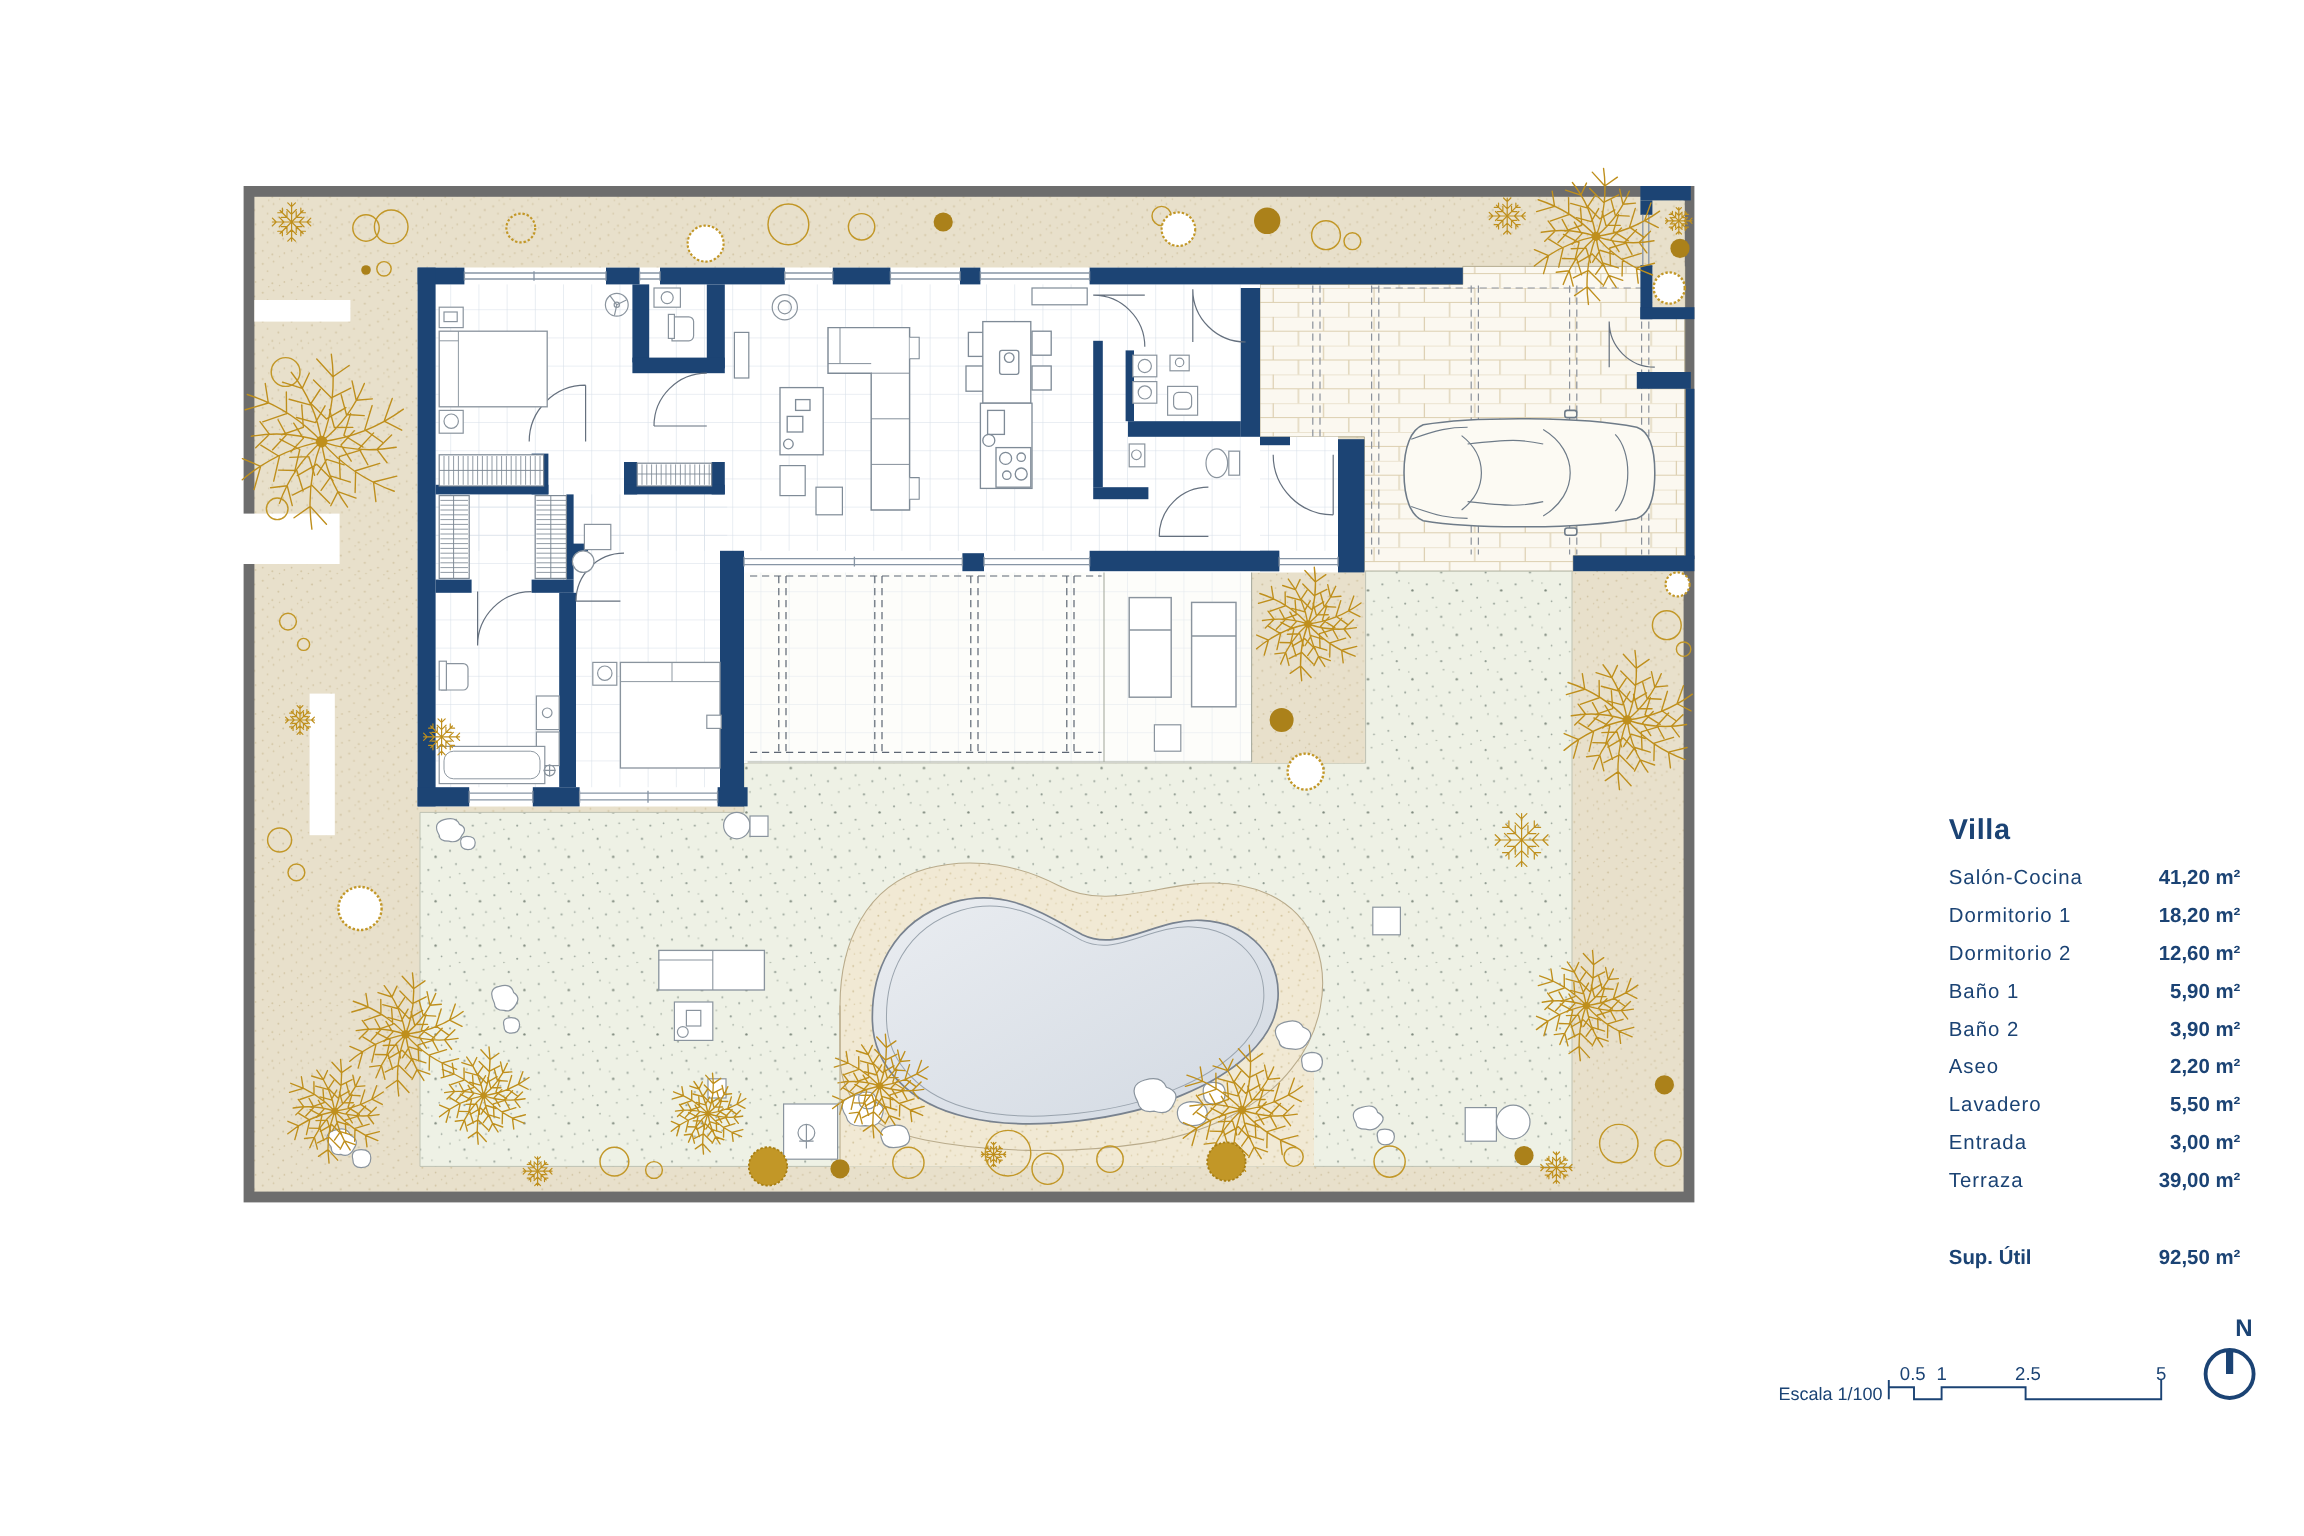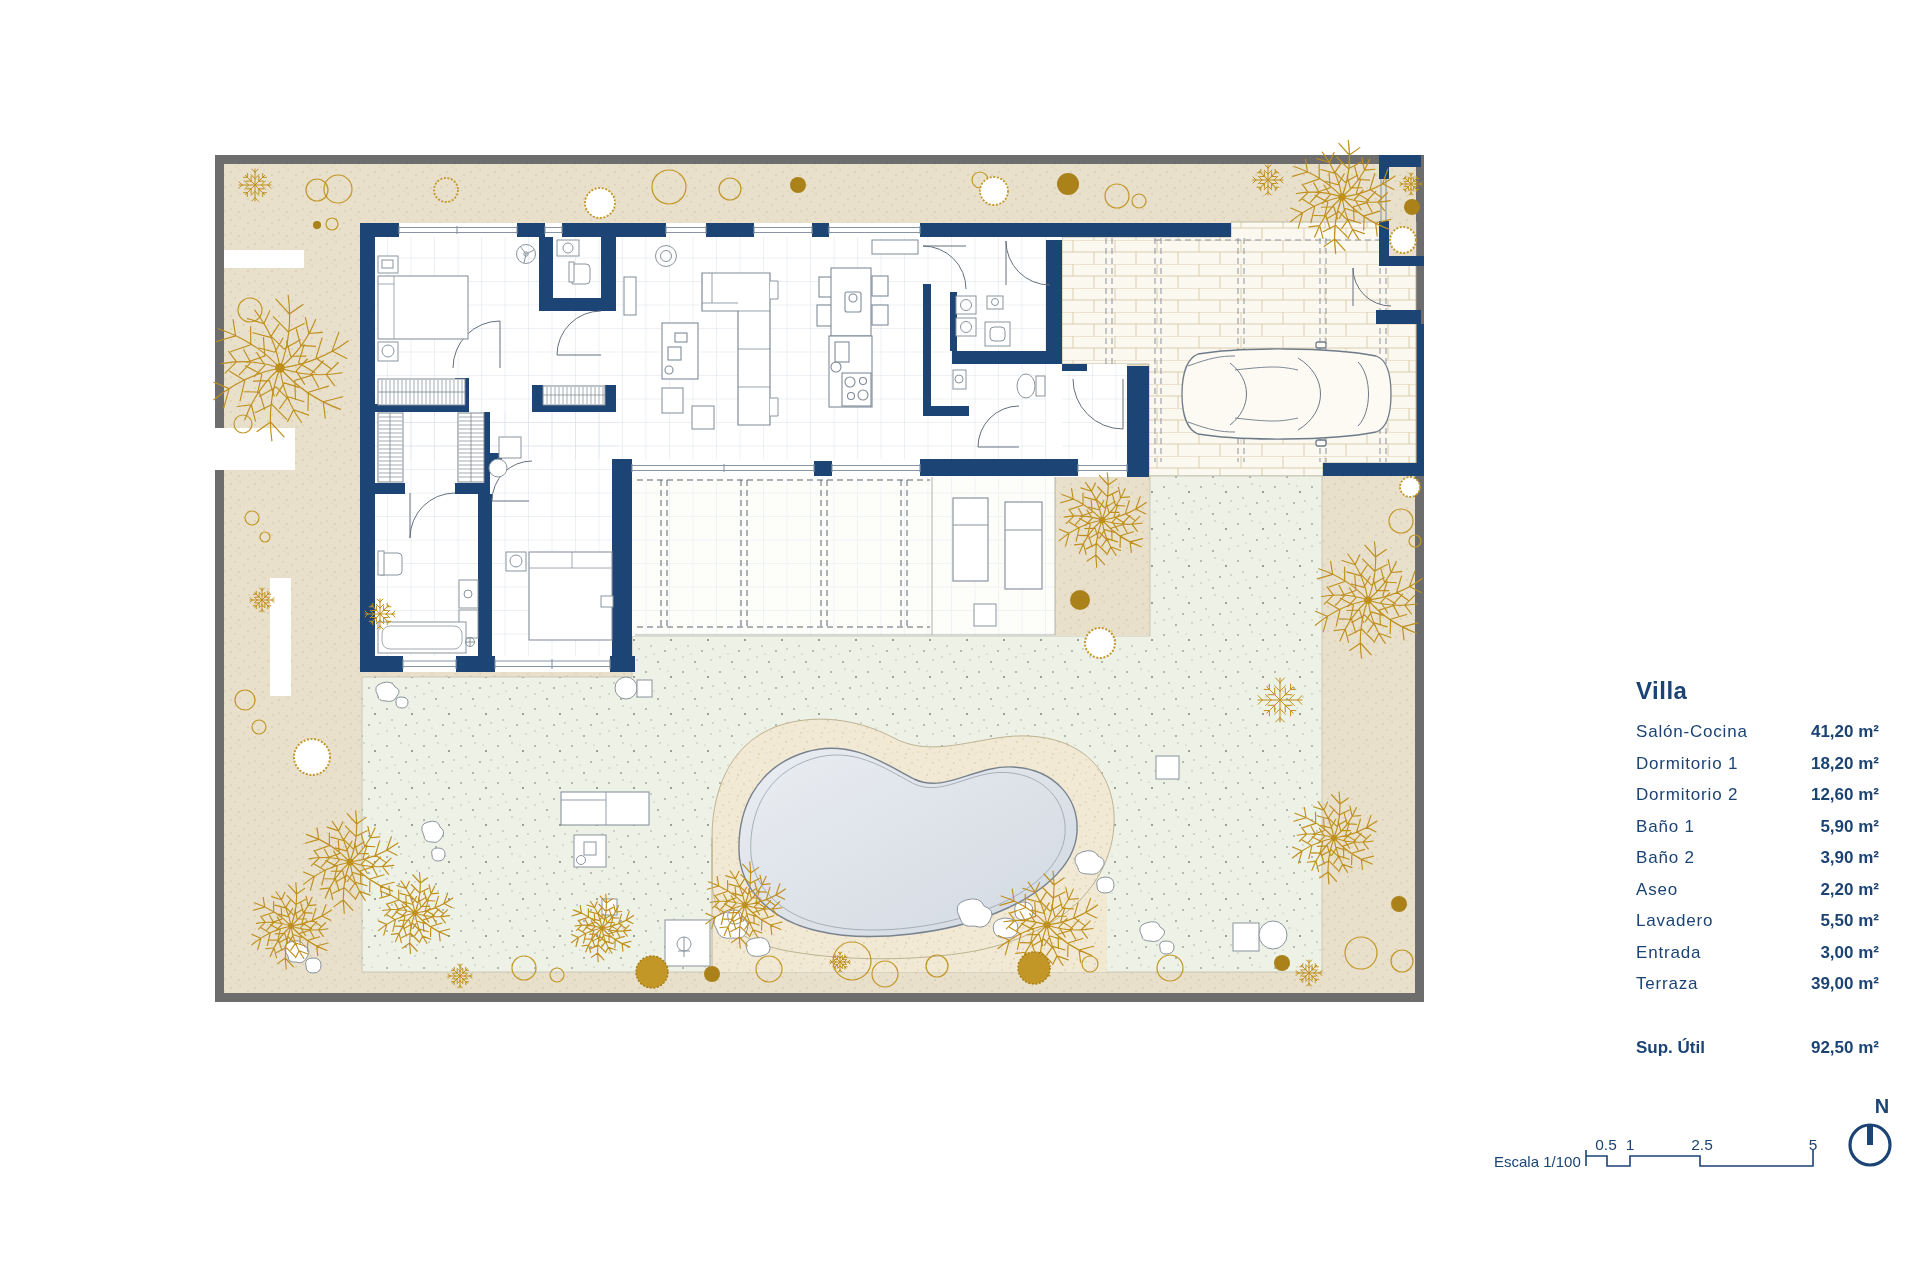--- a/index.html
+++ b/index.html
@@ -1,16 +1,16 @@
 <!DOCTYPE html>
 <html><head>
 <meta charset="utf-8">
 <style>
   html,body{margin:0;padding:0;background:#ffffff;}
-  #page{width:1657px;height:1280px;position:relative;font-family:"Liberation Sans", sans-serif;padding-left:12px;}
+  #page{width:1657px;height:1280px;position:relative;font-family:"Liberation Sans", sans-serif;}
   svg{display:block;}
 </style>
 </head>
 <body>
 <div id="page">
 <svg width="1920" height="1280" viewBox="0 0 1920 1280">
 <defs>
   <pattern id="sp1" width="24" height="24" patternUnits="userSpaceOnUse">
     <rect width="24" height="24" fill="#e8e0cb"></rect>
     <circle cx="3" cy="4" r="0.8" fill="#d3c6a5"></circle>

